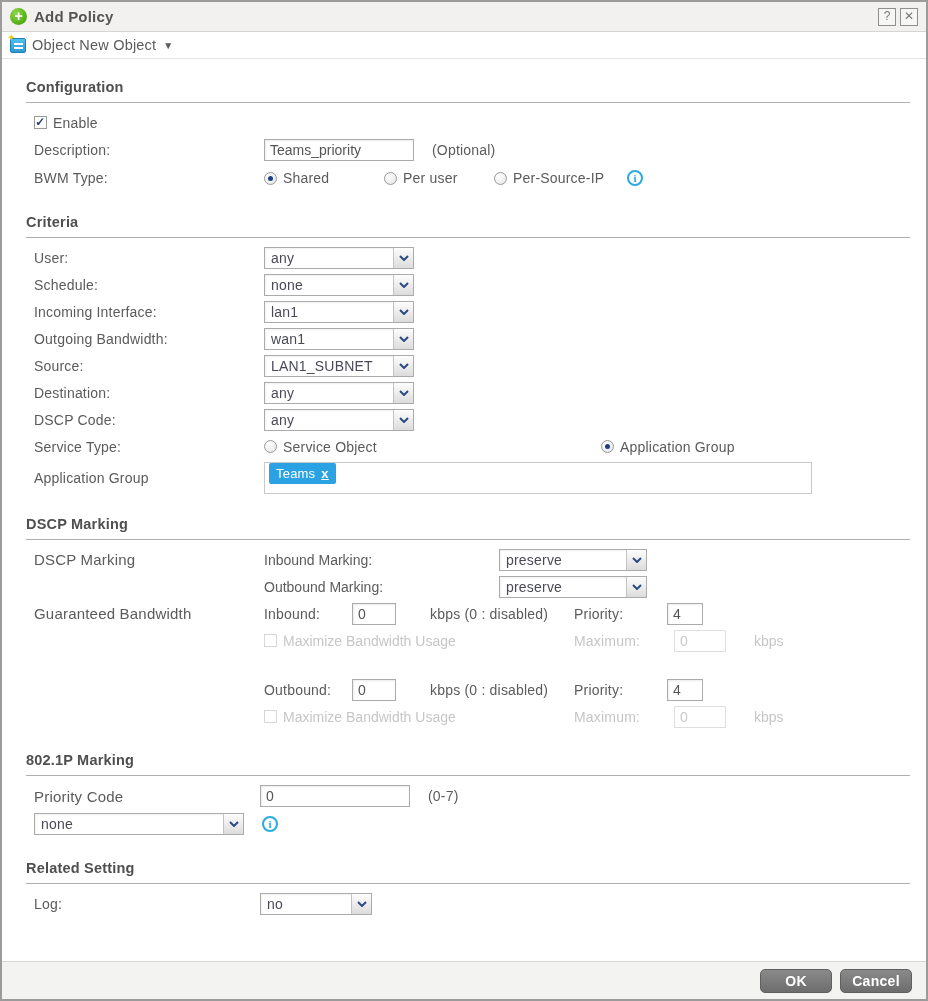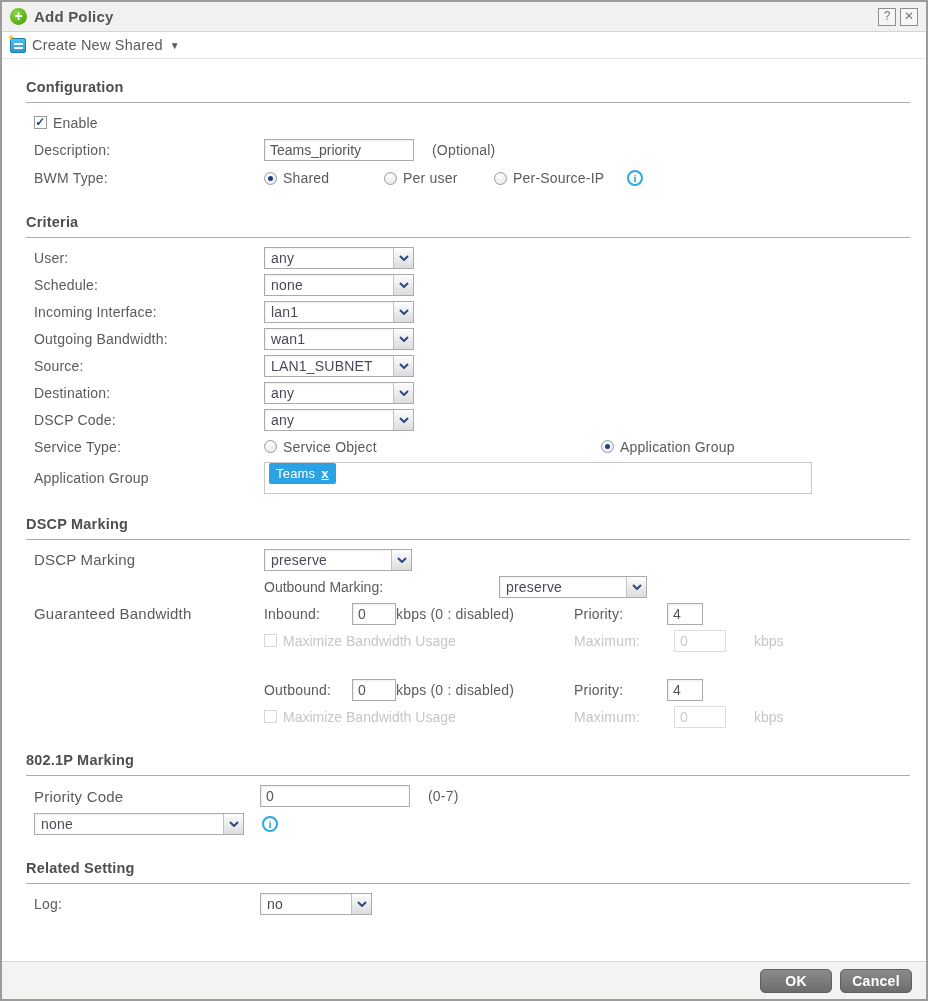--- a/index.html
+++ b/index.html
@@ -119,21 +119,21 @@
     padding:0 4px;
   }
   .tag {
     background:#2aa2e3; color:#fff; font-size:13px; padding:3px 7px; border-radius:2px;
     display:flex; align-items:center; gap:6px; letter-spacing:.2px;
   }
   .tag-x { text-decoration:underline; cursor:pointer; font-weight:bold; }
   
   .bw-mid { width:310px; flex:0 0 310px; display:flex; align-items:center; }
   .bw-lbl { width:88px; flex:0 0 88px; letter-spacing:.2px; }
-  .bw-unit { margin-left:0; letter-spacing:.2px; white-space:nowrap; }
+  .bw-unit { margin-left:34px; letter-spacing:.2px; white-space:nowrap; }
   .pr-lbl { width:93px; flex:0 0 93px; letter-spacing:.2px; }
   .mx-lbl { width:100px; flex:0 0 100px; letter-spacing:.2px; }
   .kbps { margin-left:28px; }
   .bw-gap { height:22px; }
   
   .footer {
     flex:0 0 38px; background:#f3f3f1; border-top:1px solid #d8d8d8;
     display:flex; align-items:center; justify-content:flex-end; gap:8px; padding:0 14px;
   }
   .btn {
@@ -152,21 +152,21 @@
     <span class="title">Add Policy</span>
     <span class="win-btns">
       <button class="winbtn">?</button>
       <button class="winbtn">✕</button>
     </span>
   </div>
 
   <div class="toolbar">
     <button class="cno-btn">
       <span class="cno-icon"></span>
-      <span>Create New Shared</span>
+      <span>Object New Object</span>
       <span class="caret">▼</span>
     </button>
   </div>
 
   <div class="content">
 
     <div class="section-head">Configuration</div>
     <div class="row">
       <span class="opt">
         <span class="cb">✓</span>
@@ -293,20 +293,21 @@
         <span class="tag">
           <span>Teams</span>
           <span class="tag-x">x</span>
         </span>
       </span>
     </div>
 
     <div class="section-head sect-gap">DSCP Marking</div>
     <div class="row">
       <span class="lbl lbl-lg">DSCP Marking</span>
+      <span style="width:235px">Inbound Marking:</span>
       <span class="dd dd148">
         <span class="dd-val">preserve</span>
         <span class="dd-btn">
             <svg width="10" height="6">
               <path d="M1 1 L5 5 L9 1" stroke="#2b4a80" stroke-width="2" fill="none"></path>
             </svg>
           </span>
       </span>
     </div>
     <div class="row">

